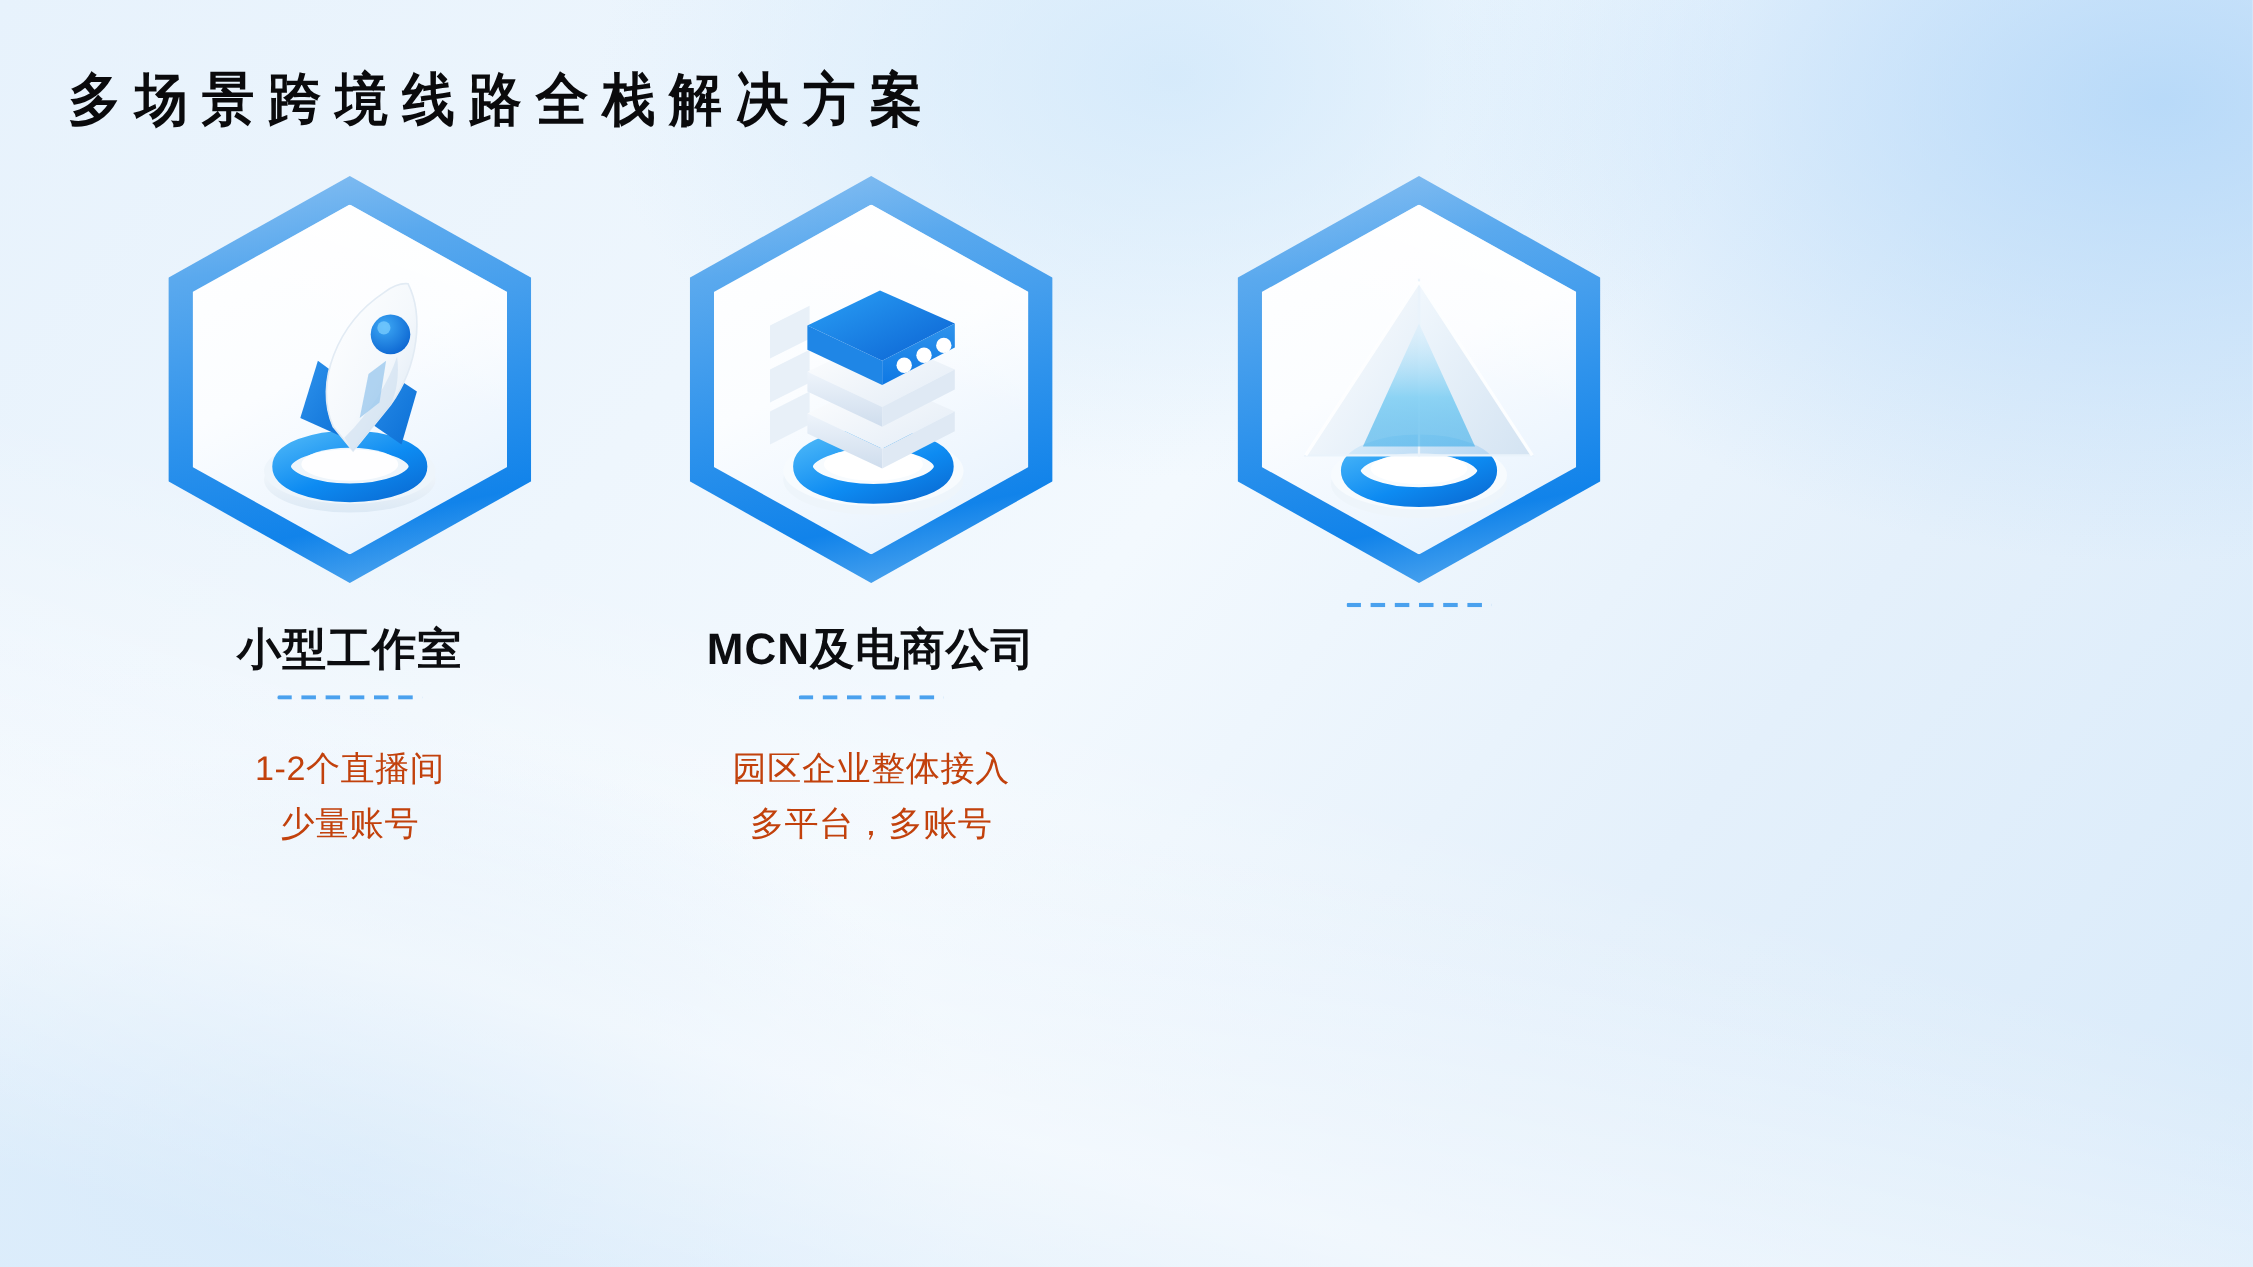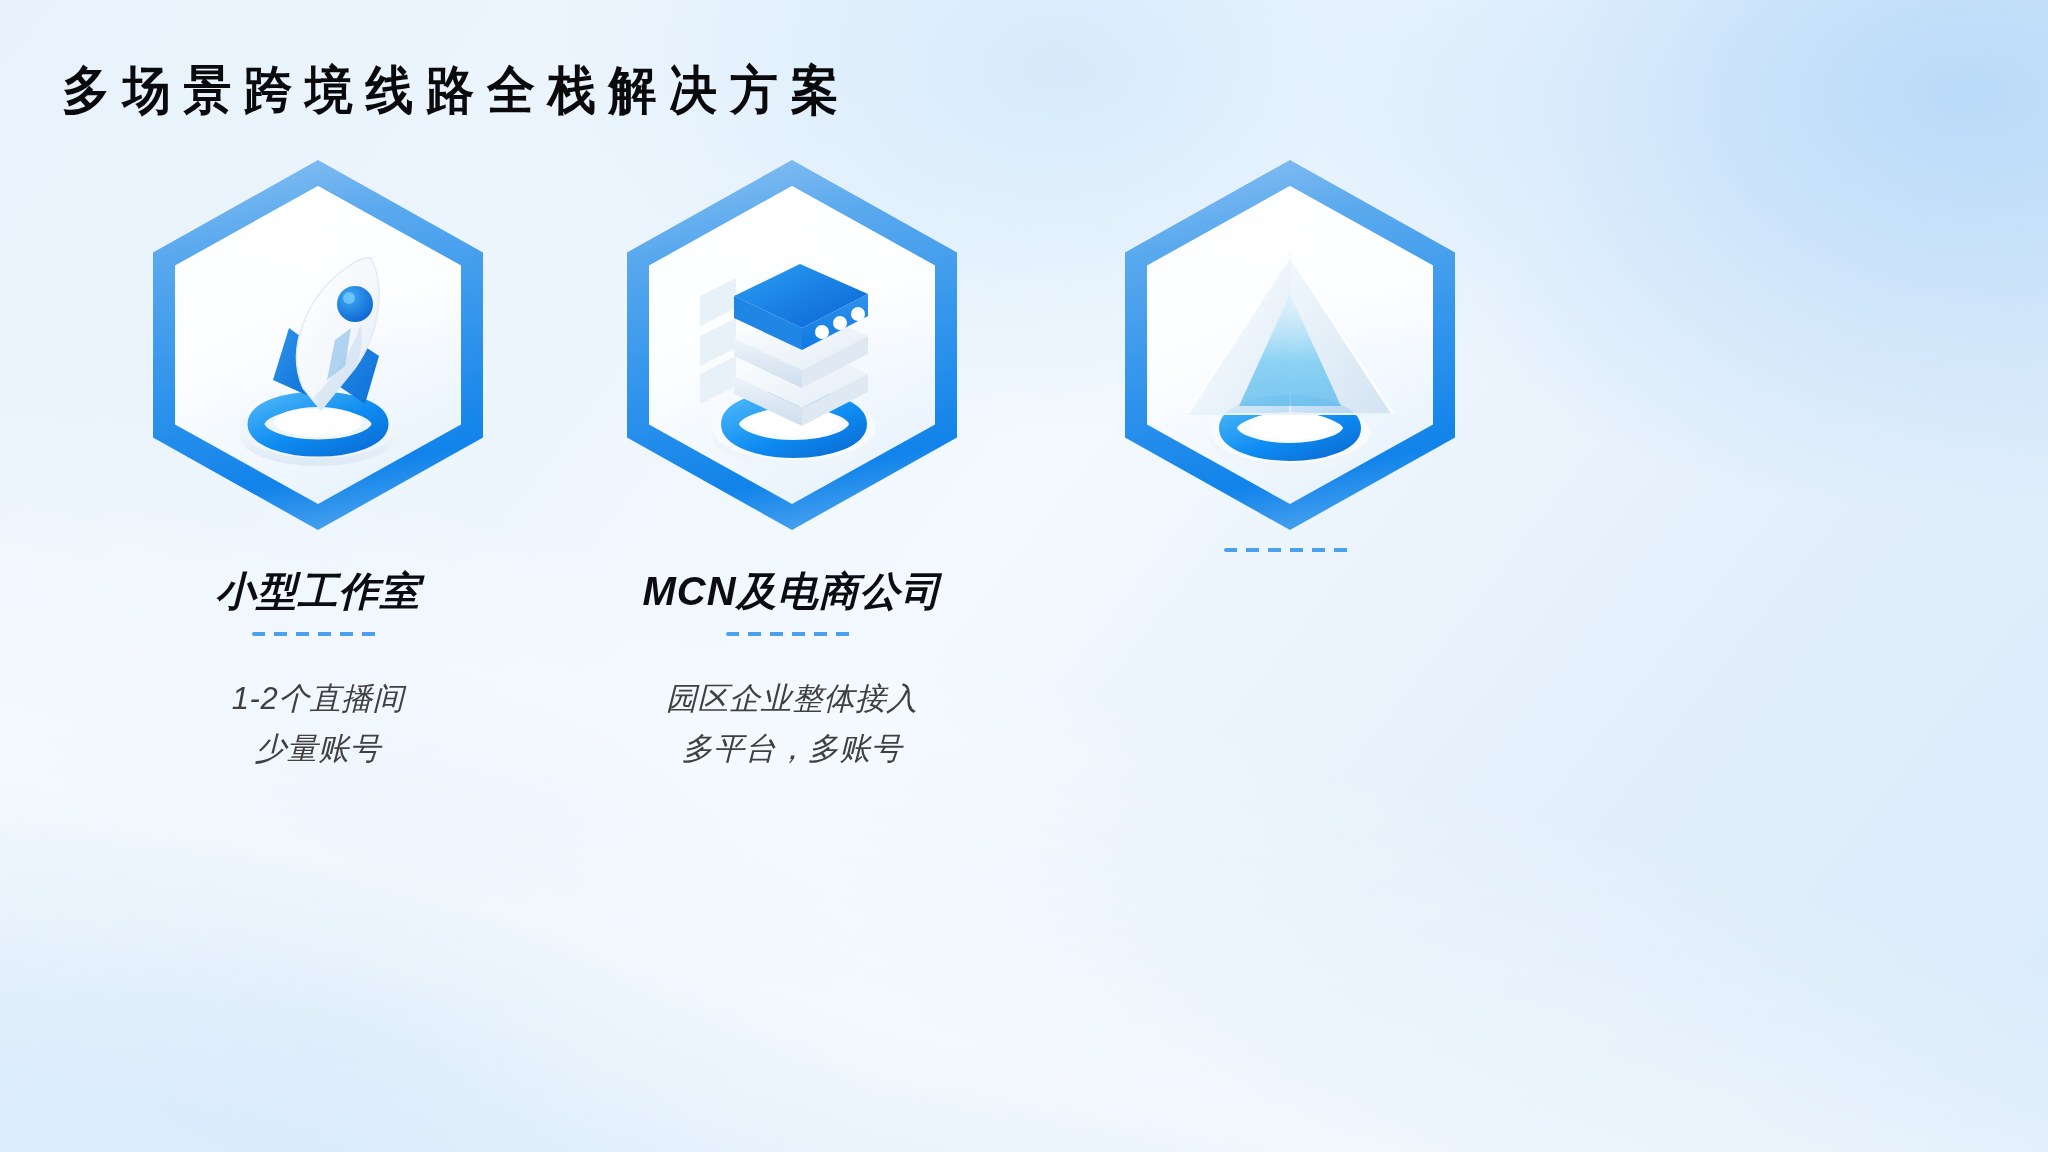--- a/index.html
+++ b/index.html
@@ -64,32 +64,32 @@
   .icon-holder {
     position:absolute; left:0; right:0; top:58px; height:270px;
     display:flex; align-items:center; justify-content:center;
   }
   .icon-holder svg { display:block; }
 
   
   .card-title {
     margin-top:38px;
     font-size:40px; font-weight:700; color:#0c0d10;
-    letter-spacing:1px; line-height:1.15;font-style:italic;
+    letter-spacing:1px; line-height:1.15;
   }
   .divider {
     margin:18px auto 0; width:132px; height:4px;
     background-image:linear-gradient(90deg,#2e93ec 0 60%,rgba(0,0,0,0) 60% 100%);
     background-size:22px 4px; background-repeat:repeat-x;
     border-radius:2px; opacity:0.85;
   }
   .card-lines { margin-top:38px; }
   .card-line {
-    font-size:31px; color:#404040; line-height:1.62;
-    letter-spacing:0.5px; white-space:nowrap;font-style:italic;
+    font-size:31px; color:#c2410c; line-height:1.62;
+    letter-spacing:0.5px; white-space:nowrap;
   }
   .c2 .card-lines { margin-top:34px; }
 </style>
 </head>
 <body>
 
 <div id="bg"></div>
 
 <h1 id="title">多场景跨境线路全栈解决方案</h1>
 

